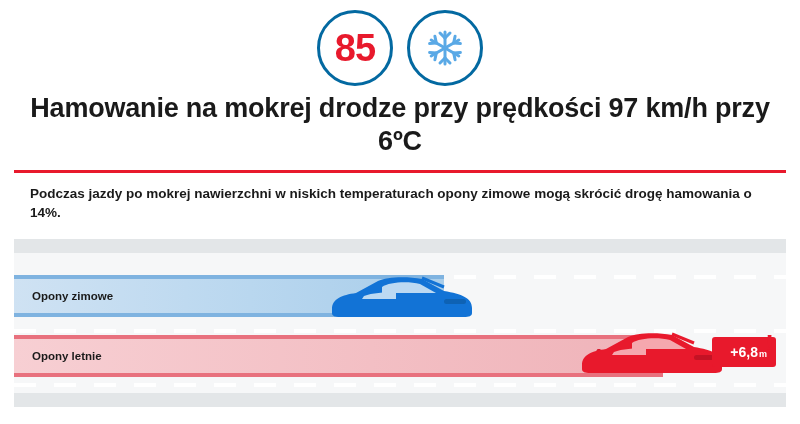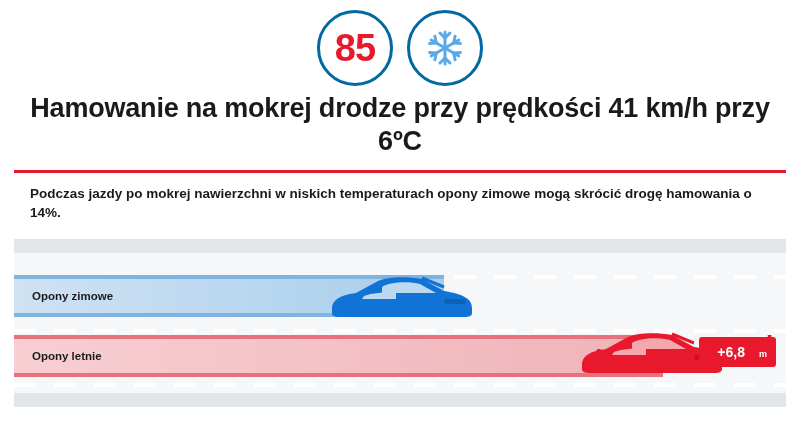--- a/index.html
+++ b/index.html
@@ -178,21 +178,21 @@
     right: 10px;
     background: #e8192c;
     color: #ffffff;
     font-weight: bold;
     font-size: 14px;
     padding: 7px 9px 7px 18px;
     border-radius: 3px;
     z-index: 4;
     display: flex;
     align-items: baseline;
-    gap: 14px;
+    gap: 1px;
   }
   .delta .unit { font-size: 9px; }
   .delta-excl {
     position: absolute;
     right: 2px;
     top: -6px;
     color: #e8192c;
     font-size: 26px;
     font-weight: bold;
     line-height: 1;
@@ -223,21 +223,21 @@
           <line x1="11.3" y1="25.1" x2="4.6" y2="24.5"></line>
           <line x1="11.3" y1="25.1" x2="9.9" y2="31.7"></line>
           <line x1="28.7" y1="14.9" x2="35.4" y2="15.5"></line>
           <line x1="28.7" y1="14.9" x2="30.1" y2="8.3"></line>
         </g>
       </svg>
     </span>
   </div>
 </div>
 
-<h1 class="title">Hamowanie na mokrej drodze przy prędkości 41 km/h przy 6ºC</h1>
+<h1 class="title">Hamowanie na mokrej drodze przy prędkości 97 km/h przy 6ºC</h1>
 <div class="rule"></div>
 
 <p class="subtitle">Podczas jazdy po mokrej nawierzchni w niskich temperaturach opony zimowe mogą skrócić drogę hamowania o 14%.</p>
 
 <div class="scene">
   <div class="grey-band top"></div>
   <div class="grey-band bottom"></div>
   <div class="road">
     <div class="lane-dashes d1"></div>
     <div class="lane-dashes d2"></div>

